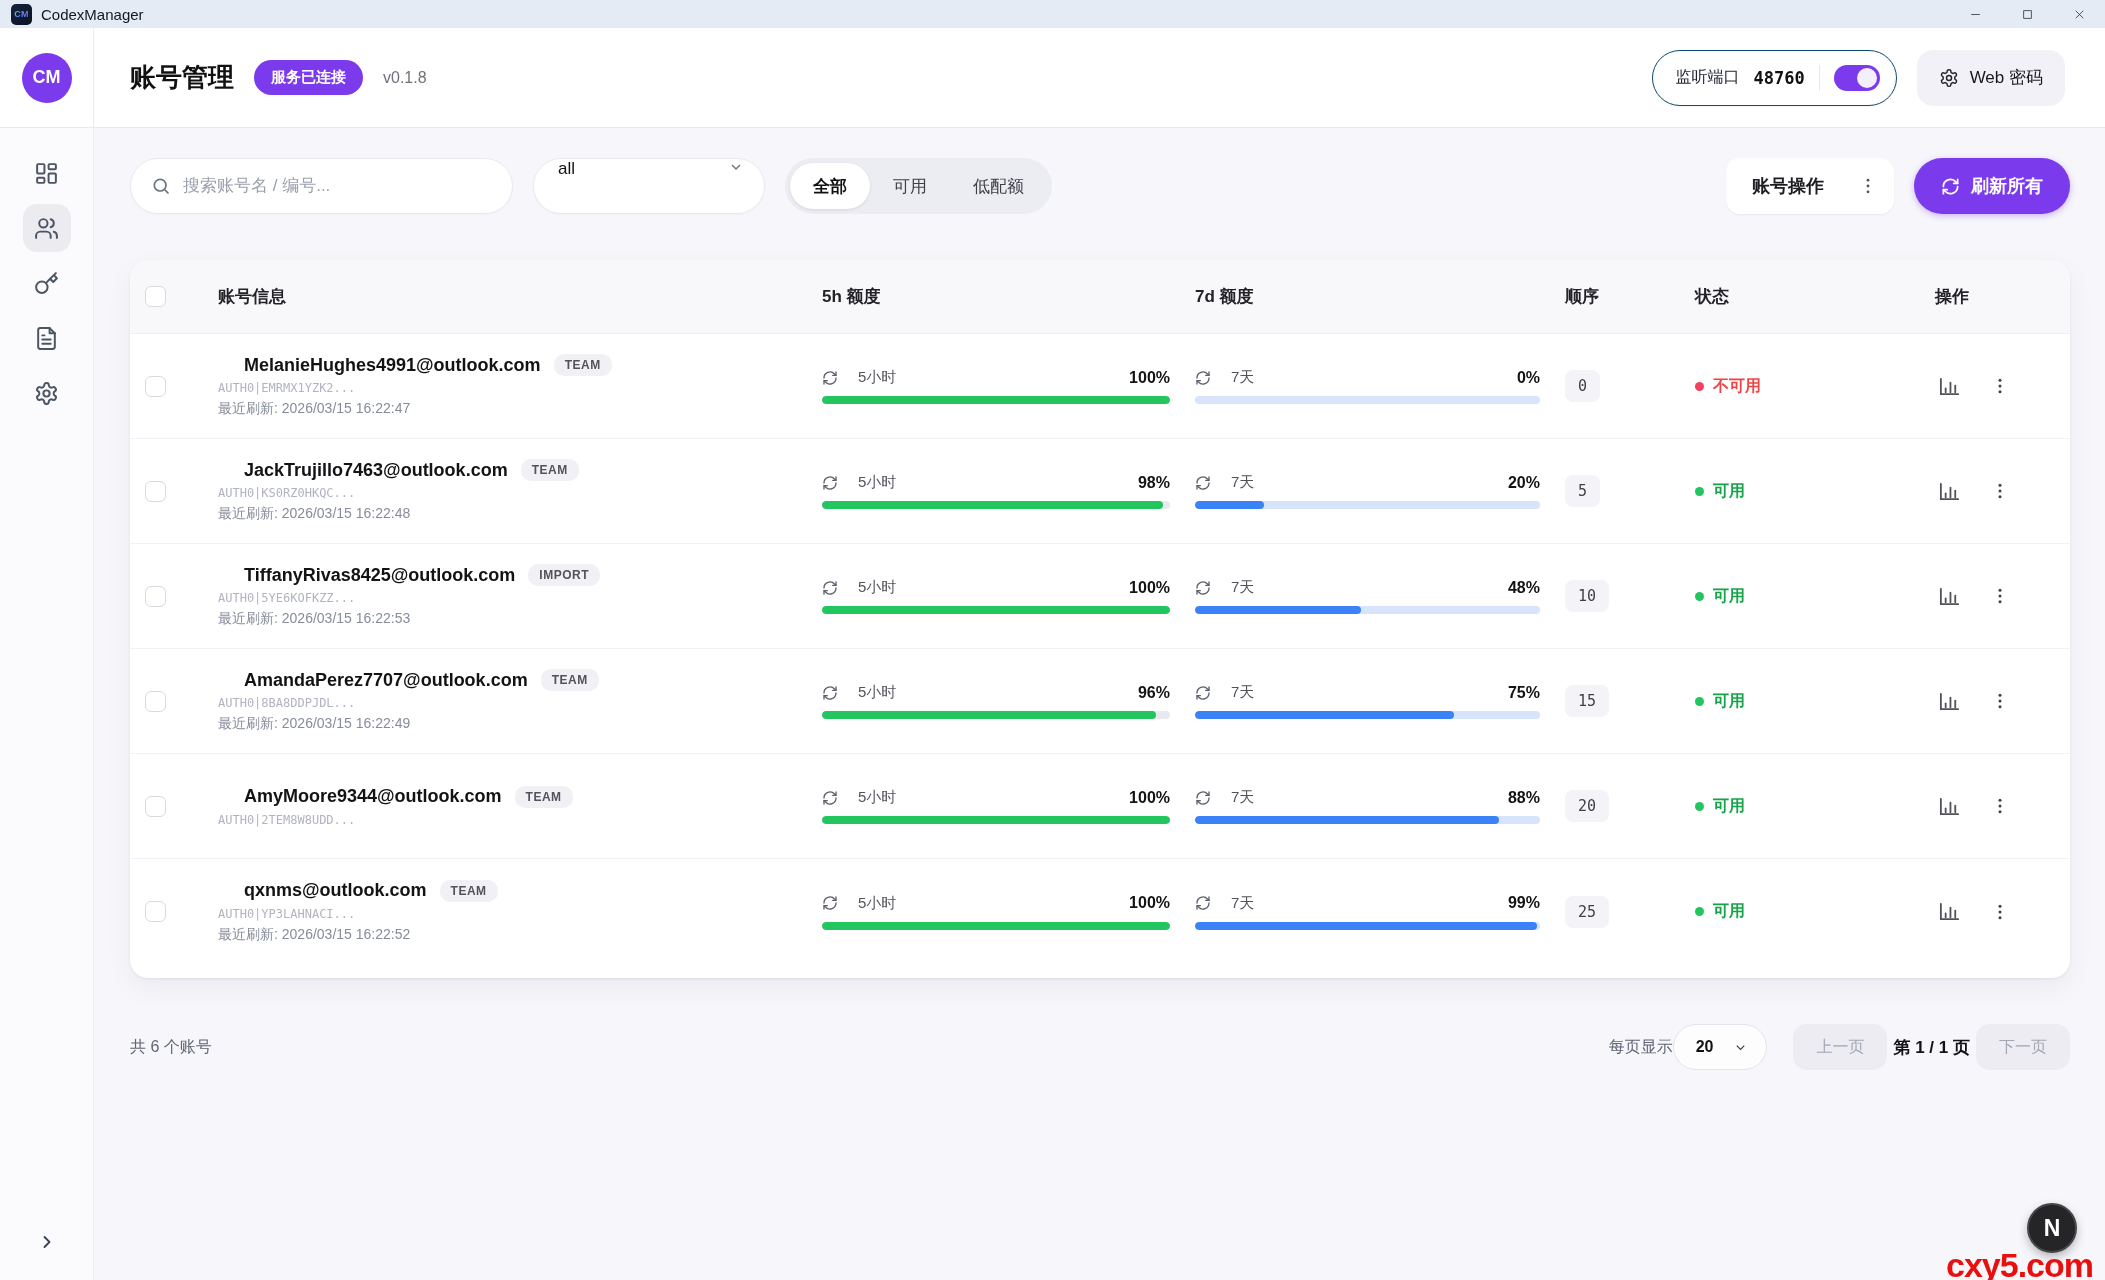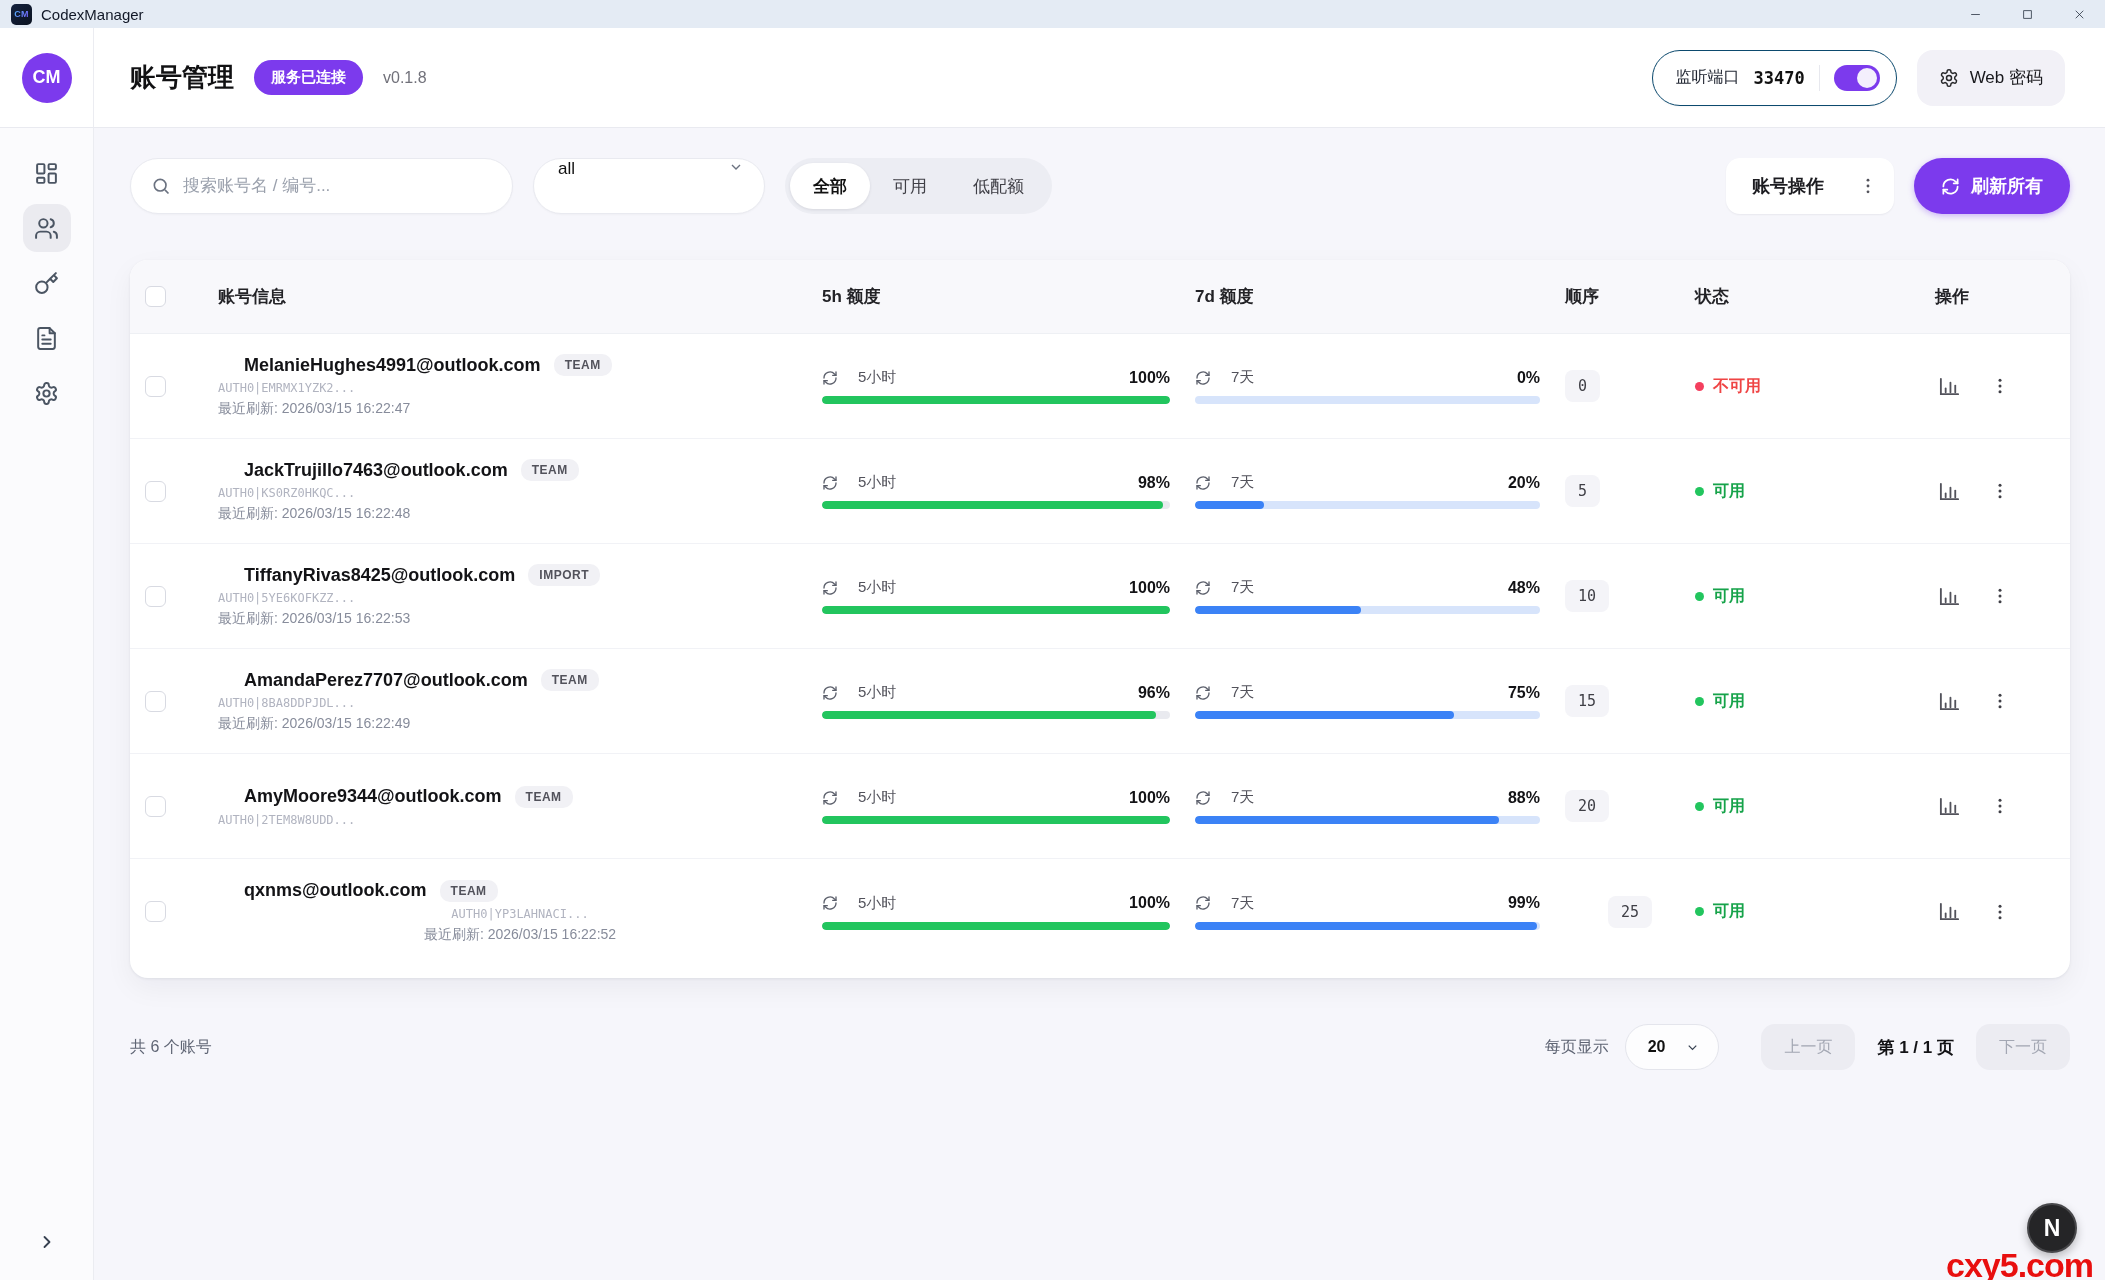--- a/index.html
+++ b/index.html
@@ -64,21 +64,21 @@
   .refresh-all { height:56px; background:#7c3aed; color:#fff; border-radius:999px; display:flex; align-items:center; gap:11px; padding:0 27px; font-size:18px; font-weight:bold; box-shadow:0 2px 6px rgba(124,58,237,.35); }
   .refresh-all svg { width:19px; height:19px; stroke:#fff; stroke-width:2.2; fill:none; stroke-linecap:round; stroke-linejoin:round; }
 
   
   .card { margin-top:46px; background:#fff; border-radius:18px; box-shadow:0 1px 3px rgba(16,24,40,.07), 0 10px 28px rgba(16,24,40,.05); overflow:hidden; padding-bottom:14px; }
   .grid-row { display:grid; grid-template-columns:88px 604px 373px 370px 130px 240px 1fr; align-items:center; }
   .thead { height:74px; background:#f8f8fb; border-bottom:1px solid #eef0f4; font-size:17px; font-weight:bold; color:#232327; }
   .c-check { padding-left:15px; }
   .checkbox { display:block; width:21px; height:21px; border:1.5px solid #d8dae2; border-radius:6px; background:#fff; }
   .trow { height:105px; border-bottom:1px solid #f1f2f6; }
-  .trow:last-child { border-bottom:none;text-align:center; }
+  .trow:last-child { border-bottom:none; }
 
   .c-account { display:flex; flex-direction:column; justify-content:center; gap:5px; }
   .acct-line { display:flex; align-items:center; gap:13px;margin-left:26px; }
   .email { font-size:18px; font-weight:bold; color:#131316; }
   .type-badge { background:#f1f1f5; color:#52525b; font-size:12px; font-weight:bold; letter-spacing:.5px; padding:4px 11px; border-radius:10px; }
   .auth { font-family:"DejaVu Sans Mono", monospace; font-size:12px; color:#b1b4c0; }
   .refreshed { font-size:14px; color:#878c9b; }
 
   .c-quota { padding-right:25px; }
   .quota-top { display:flex; align-items:center; gap:20px; margin-bottom:9px; }
@@ -97,21 +97,21 @@
   .status.ok { color:#16a34a; } .status.ok .dot { background:#22c55e; }
   .status.bad { color:#ef4444; } .status.bad .dot { background:#f43f5e; }
 
   .c-actions { display:flex; align-items:center; gap:29px; padding-left:3px; }
   .c-actions .icon-btn { display:flex; align-items:center; justify-content:center; }
   .c-actions svg.chart { width:23px; height:23px; stroke:#52525b; stroke-width:1.9; fill:none; stroke-linecap:round; }
   .c-actions svg.kebab { width:20px; height:20px; fill:#3f3f46; }
 
   
   .pager { display:flex; align-items:center; margin-top:46px; font-size:16px; color:#5f6574; }
-  .pager-right { margin-left:auto; display:flex; align-items:center; gap:16px; }
+  .pager-right { margin-left:auto; display:flex; align-items:center; }
   .page-size { height:46px; background:#fdfdfe; border:1px solid #e4e5ec; border-radius:999px; display:flex; align-items:center; gap:20px; padding:0 18px 0 22px; color:#111; font-weight:bold; font-size:16px; }
   .page-size svg { width:15px; height:15px; stroke:#374151; stroke-width:2; fill:none; }
   .page-btn { height:46px; background:#ececf2; border-radius:14px; display:flex; align-items:center; padding:0 23px; color:#a3a7b3; font-size:16px; }
   .page-btn.prev { margin-left:26px; }
   .page-indicator { color:#131316; font-weight:bold; font-size:17px; padding:0 6px; }
 
   
   .n-fab { position:absolute; right:28px; bottom:27px; width:50px; height:50px; border-radius:50%; background:#252527; border:2px solid #47474a; color:#fff; display:flex; align-items:center; justify-content:center; font-size:23px; font-weight:bold; box-shadow:0 4px 10px rgba(0,0,0,.25); }
   .watermark { position:absolute; right:12px; bottom:-5px; color:#e80f0f; font-weight:bold; font-size:34px; letter-spacing:-1px; text-shadow:0 0 1px #fff; }
 </style>
@@ -150,21 +150,21 @@
       <div class="avatar">CM</div>
     </div>
 
     <div class="header">
       <div class="page-title">账号管理</div>
       <div class="conn-badge">服务已连接</div>
       <div class="version">v0.1.8</div>
       <div class="header-right">
         <div class="port-pill">
           <span class="port-label">监听端口</span>
-          <span class="port-value">33470</span>
+          <span class="port-value">48760</span>
           <span class="port-divider"></span>
           <span class="toggle">
               <span class="knob"></span>
             </span>
         </div>
         <div class="webpass-btn">
           <svg viewBox="0 0 24 24">
               <path d="M12.22 2h-.44a2 2 0 0 0-2 2v.18a2 2 0 0 1-1 1.73l-.43.25a2 2 0 0 1-2 0l-.15-.08a2 2 0 0 0-2.73.73l-.22.38a2 2 0 0 0 .73 2.73l.15.1a2 2 0 0 1 1 1.72v.51a2 2 0 0 1-1 1.74l-.15.09a2 2 0 0 0-.73 2.73l.22.38a2 2 0 0 0 2.73.73l.15-.08a2 2 0 0 1 2 0l.43.25a2 2 0 0 1 1 1.73V20a2 2 0 0 0 2 2h.44a2 2 0 0 0 2-2v-.18a2 2 0 0 1 1-1.73l.43-.25a2 2 0 0 1 2 0l.15.08a2 2 0 0 0 2.73-.73l.22-.39a2 2 0 0 0-.73-2.73l-.15-.08a2 2 0 0 1-1-1.74v-.5a2 2 0 0 1 1-1.74l.15-.09a2 2 0 0 0 .73-2.73l-.22-.38a2 2 0 0 0-2.73-.73l-.15.08a2 2 0 0 1-2 0l-.43-.25a2 2 0 0 1-1-1.73V4a2 2 0 0 0-2-2z"></path>
               <circle cx="12" cy="12" r="3"></circle>
             </svg>

